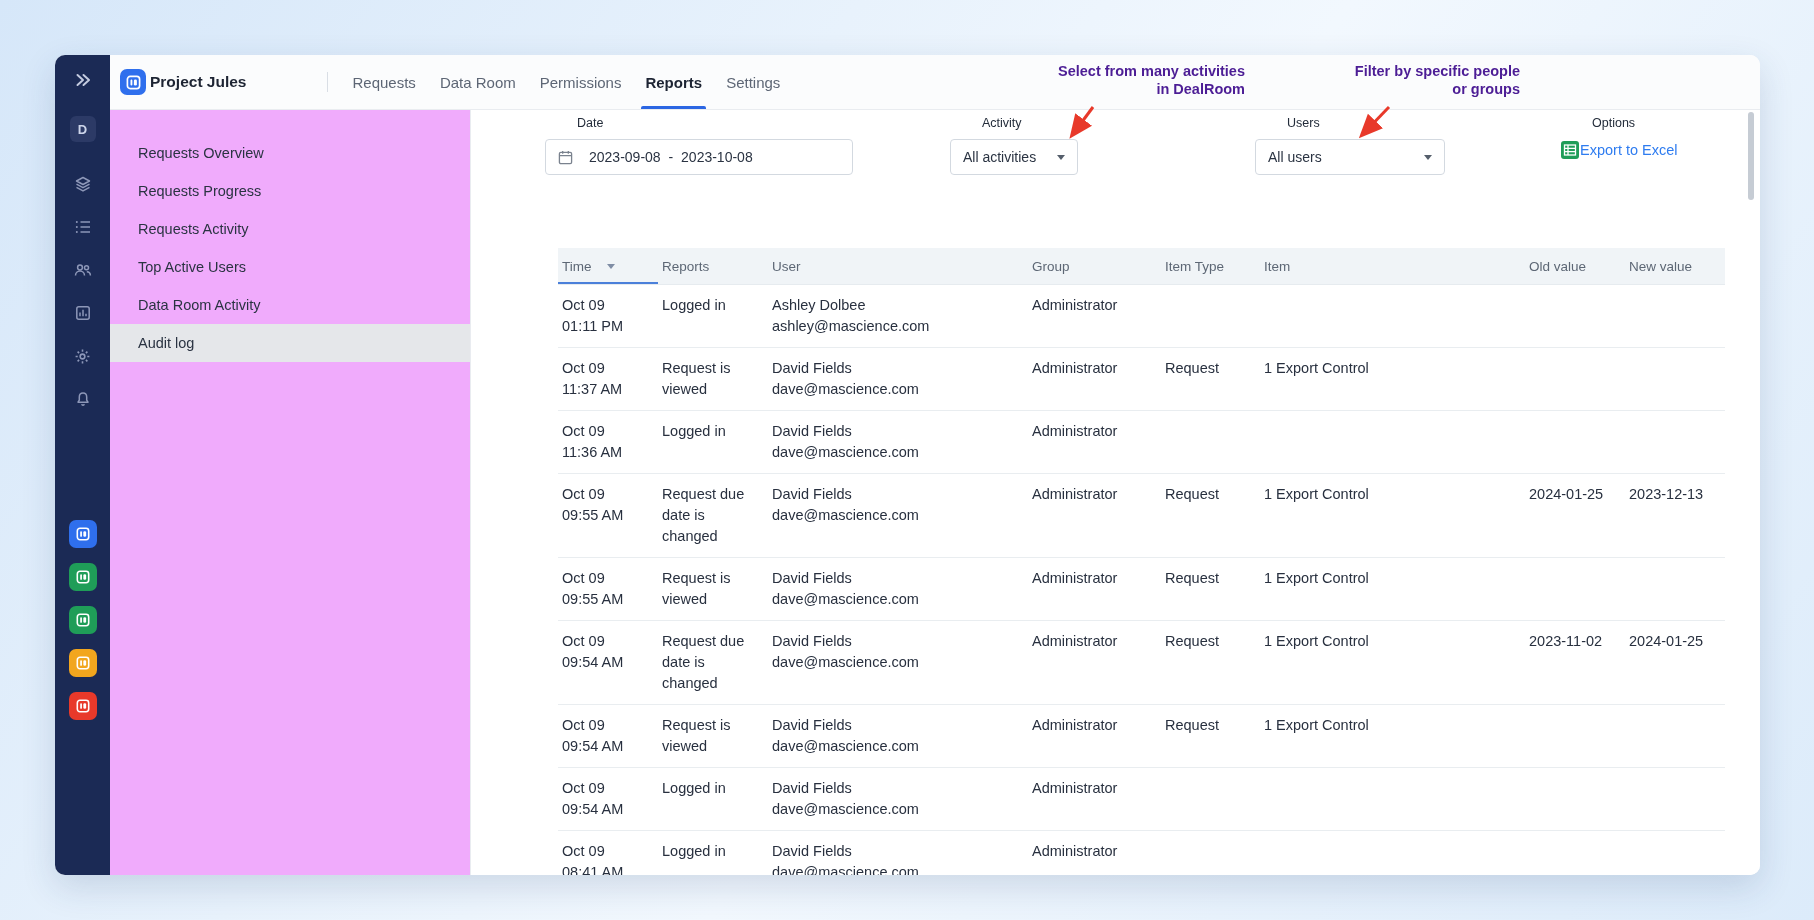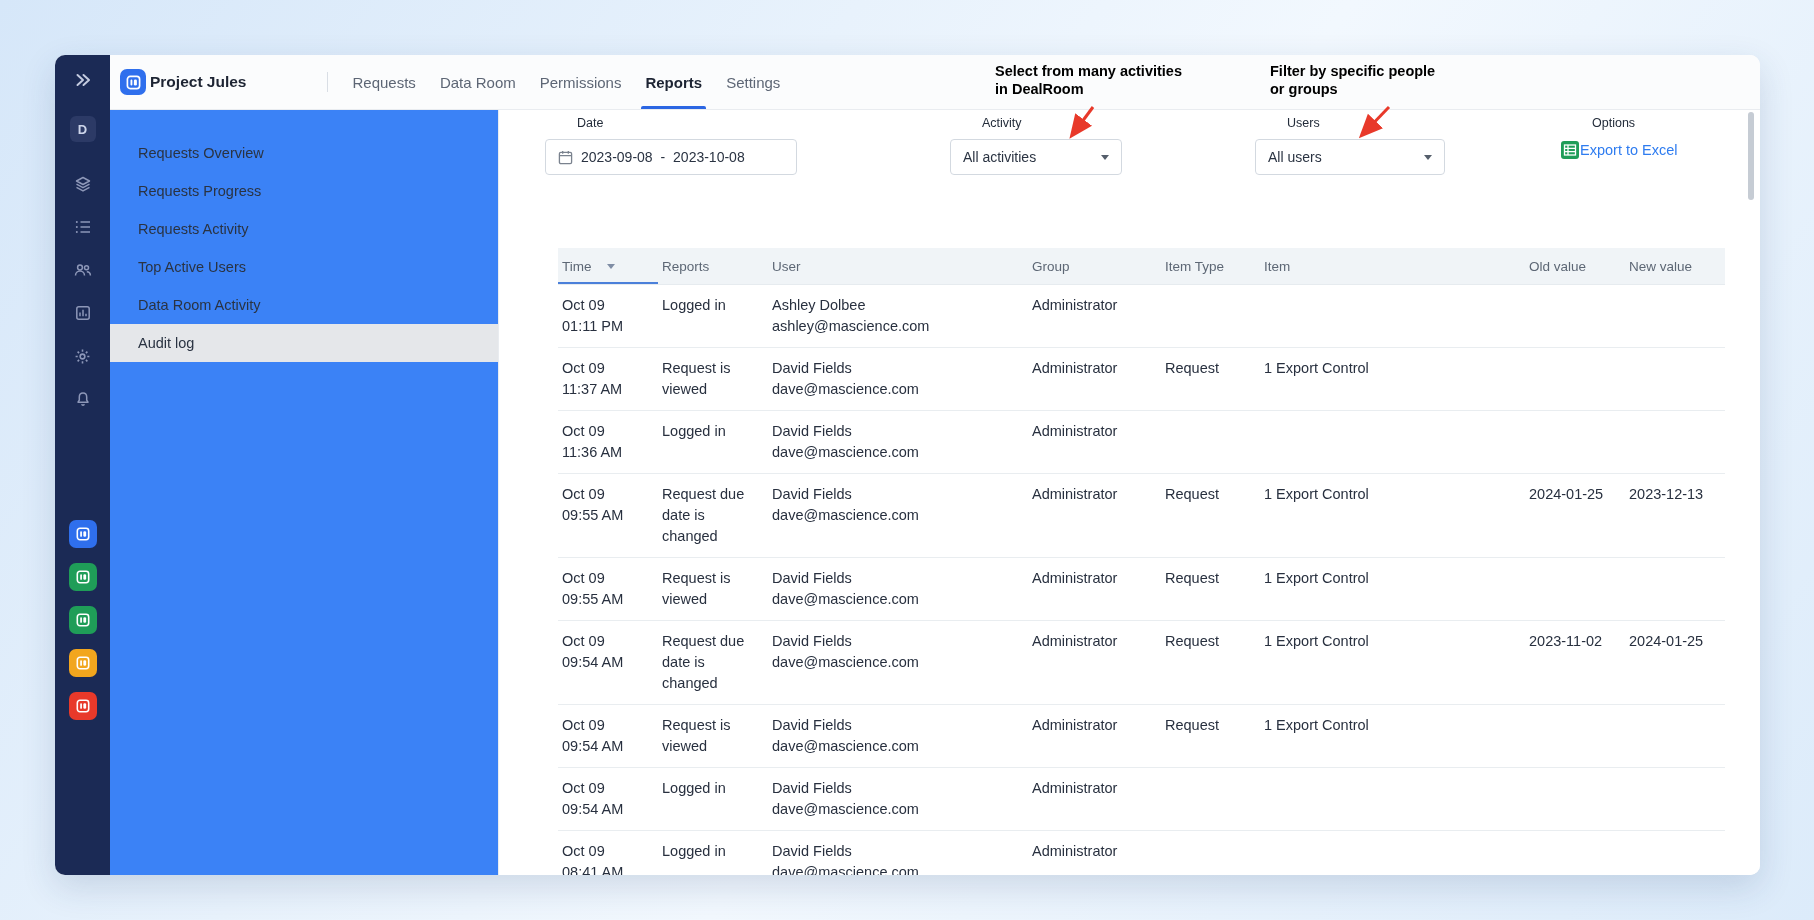--- a/index.html
+++ b/index.html
@@ -30,41 +30,41 @@
   .proj-title { margin-left:4px; font-size:15.5px; font-weight:600; color:#1d2433; }
   .v-divider { width:1px; height:20px; background:#d9dee5; margin-left:80px; }
   .nav { display:flex; height:100%; margin-left:13px; }
   .nav-item { display:flex; align-items:center; padding:0 12px; font-size:15px; color:#5d6675;
     text-decoration:none; position:relative; cursor:pointer; }
   .nav-item.active { color:#1d2433; font-weight:bold; }
   .nav-item.active::after { content:""; position:absolute; left:8px; right:8px; bottom:0;
     height:3px; background:#2b66e3; border-radius:2px 2px 0 0; }
 
   
-  .annotation { position:absolute; width:250px; text-align:left; color:#000000;
+  .annotation { position:absolute; width:250px; text-align:right; color:#4c1d95;
     font-size:14.5px; font-weight:bold; line-height:18px; z-index:6; }
   .arrow { position:absolute; z-index:6; }
 
   
-  .sidebar { position:absolute; left:55px; top:55px; bottom:0; width:389px; background:#3b82f6;
+  .sidebar { position:absolute; left:55px; top:55px; bottom:0; width:361px; background:#f0abfc;
     border-right:1px solid #e9ecf0; padding-top:24px; }
   .side-item { height:38px; display:flex; align-items:center; padding-left:28px;
     font-size:14.5px; color:#2a3342; cursor:pointer; }
   .side-item.active { background:#e5e7ea; }
 
   
   .content { position:absolute; left:468px; right:0; top:55px; bottom:0; background:#fff; overflow:hidden; }
   .filter { position:absolute; top:6px; }
   .f-date { left:22px; } .f-activity { left:427px; } .f-users { left:732px; } .f-options { left:1037px; }
   .f-label { font-size:12.5px; font-weight:400; color:#232c3a;margin-left:32px; }
   .f-box { margin-top:9px; height:36px; border:1px solid #d3d9e0; border-radius:4px; background:#fff;
     display:flex; align-items:center; padding:0 12px; font-size:14px; color:#2a3342; cursor:pointer; }
-  .date-box { width:252px; gap:8px; word-spacing:4px; }
+  .date-box { width:308px; gap:16px; word-spacing:4px; }
   .select-box { justify-content:space-between; }
-  .activity-box { width:172px; } .users-box { width:190px; }
+  .activity-box { width:128px; } .users-box { width:190px; }
   .caret { width:0; height:0; border-left:4.5px solid transparent; border-right:4.5px solid transparent;
     border-top:5.5px solid #555e6b; margin-left:10px; }
   .export-link { margin-top:10px; display:flex; align-items:center; cursor:pointer; }
   .export-link span { color:#2e7cf0; font-size:14.5px; }
 
   .scroll-thumb { position:absolute; right:6px; top:2px; width:6px; height:88px;
     background:#c6ccd4; border-radius:3px; }
 
   
   .audit-table { position:absolute; left:35px; top:138px; width:1167px; }

